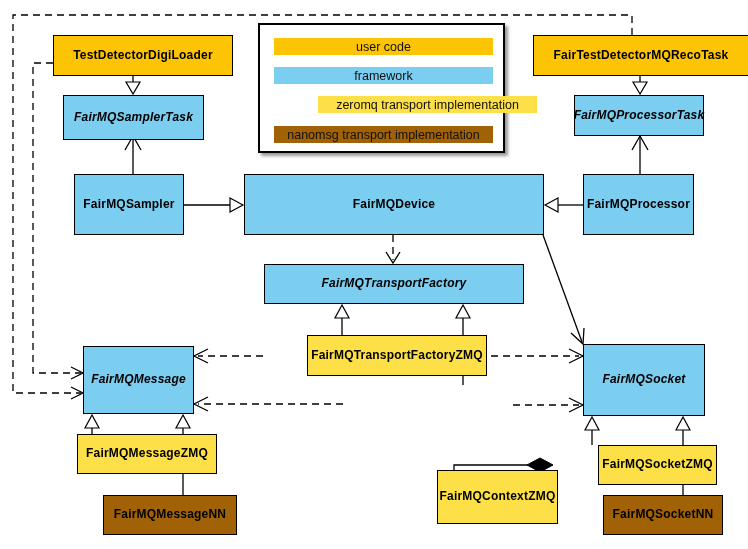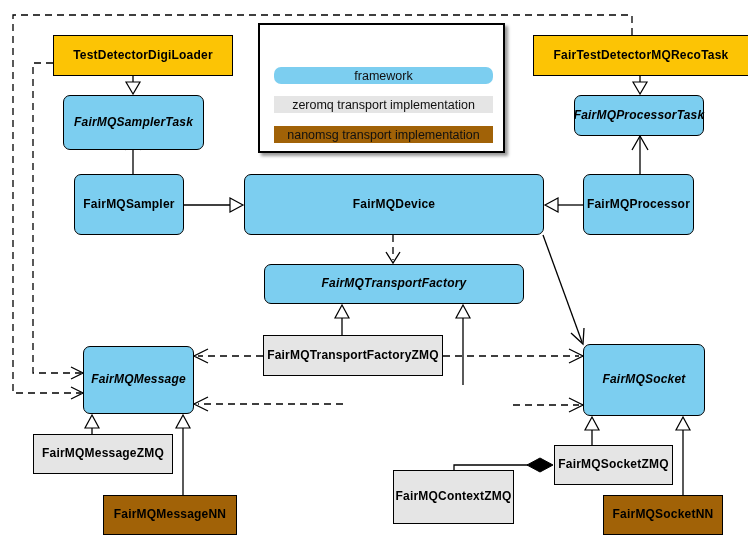--- a/index.html
+++ b/index.html
@@ -8,22 +8,22 @@
   svg.wires{position:absolute;left:0;top:0;width:748px;height:549px;}
   .s{stroke:#000;stroke-width:1.3;fill:none;}
   .d{stroke:#000;stroke-width:1.3;fill:none;stroke-dasharray:7 5;}
   .tri{fill:#fff;stroke:#000;stroke-width:1.2;}
   .dia{fill:#000;stroke:#000;}
   .node{position:absolute;box-sizing:border-box;border:1px solid #000;display:flex;
         align-items:center;justify-content:center;text-align:center;
         font-size:12px;font-weight:bold;color:#000;letter-spacing:.2px;line-height:1.1;}
   .abstract{font-style:italic;}
   .c-user{background:#FCC405;}
-  .c-fw{background:#7CCEF0;border-radius:7px;}
-  .c-zmq{background:#e5e5e5;}
+  .c-fw{background:#7CCEF0;}
+  .c-zmq{background:#fde047;margin-left:44px;}
   .c-nn{background:#a16207;}
   .legend{position:absolute;left:258px;top:23px;width:247px;height:130px;background:#fff;
           border:2px solid #000;box-shadow:3px 3px 3px #999;box-sizing:border-box;}
   .legend-bar{position:absolute;left:14px;width:219px;height:17px;display:flex;align-items:center;
               justify-content:center;font-size:12.5px;font-weight:normal;color:#101010;}
 </style>
 </head>
 <body>
 
 <div class="stage">
@@ -130,28 +130,29 @@
       <path class="s" d="M683,430 L683,495"></path>
     </g>
 
     <g>
       <path class="s" d="M528,465 L454,465 L454,495"></path>
       <polygon class="dia" points="553,465 540,458 527,465 540,472"></polygon>
     </g>
   </svg>
 
   <div class="legend">
+    <div class="legend-bar c-user" style="top:13px">user code</div>
     <div class="legend-bar c-fw" style="top:42px">framework</div>
     <div class="legend-bar c-zmq" style="top:71px">zeromq transport implementation</div>
     <div class="legend-bar c-nn" style="top:101px">nanomsg transport implementation</div>
   </div>
 
   <div class="node c-user" style="left:53px;top:35px;width:180px;height:41px">TestDetectorDigiLoader</div>
   <div class="node c-user" style="left:533px;top:35px;width:216px;height:41px">FairTestDetectorMQRecoTask</div>
-  <div class="node c-fw abstract" style="left:63px;top:95px;width:141px;height:55px">FairMQSamplerTask</div>
+  <div class="node c-fw abstract" style="left:63px;top:95px;width:141px;height:45px">FairMQSamplerTask</div>
   <div class="node c-fw abstract" style="left:574px;top:95px;width:130px;height:41px">FairMQProcessorTask</div>
   <div class="node c-fw" style="left:74px;top:174px;width:110px;height:61px">FairMQSampler</div>
   <div class="node c-fw" style="left:244px;top:174px;width:300px;height:61px">FairMQDevice</div>
   <div class="node c-fw" style="left:583px;top:174px;width:111px;height:61px">FairMQProcessor</div>
   <div class="node c-fw abstract" style="left:264px;top:264px;width:260px;height:40px">FairMQTransportFactory</div>
   <div class="node c-fw abstract" style="left:83px;top:346px;width:111px;height:68px">FairMQMessage</div>
   <div class="node c-fw abstract" style="left:583px;top:344px;width:122px;height:72px">FairMQSocket</div>
   <div class="node c-zmq" style="left:263px;top:335px;width:180px;height:41px">FairMQTransportFactoryZMQ</div>
   <div class="node c-zmq" style="left:33px;top:434px;width:140px;height:40px">FairMQMessageZMQ</div>
   <div class="node c-nn" style="left:103px;top:495px;width:134px;height:40px">FairMQMessageNN</div>

